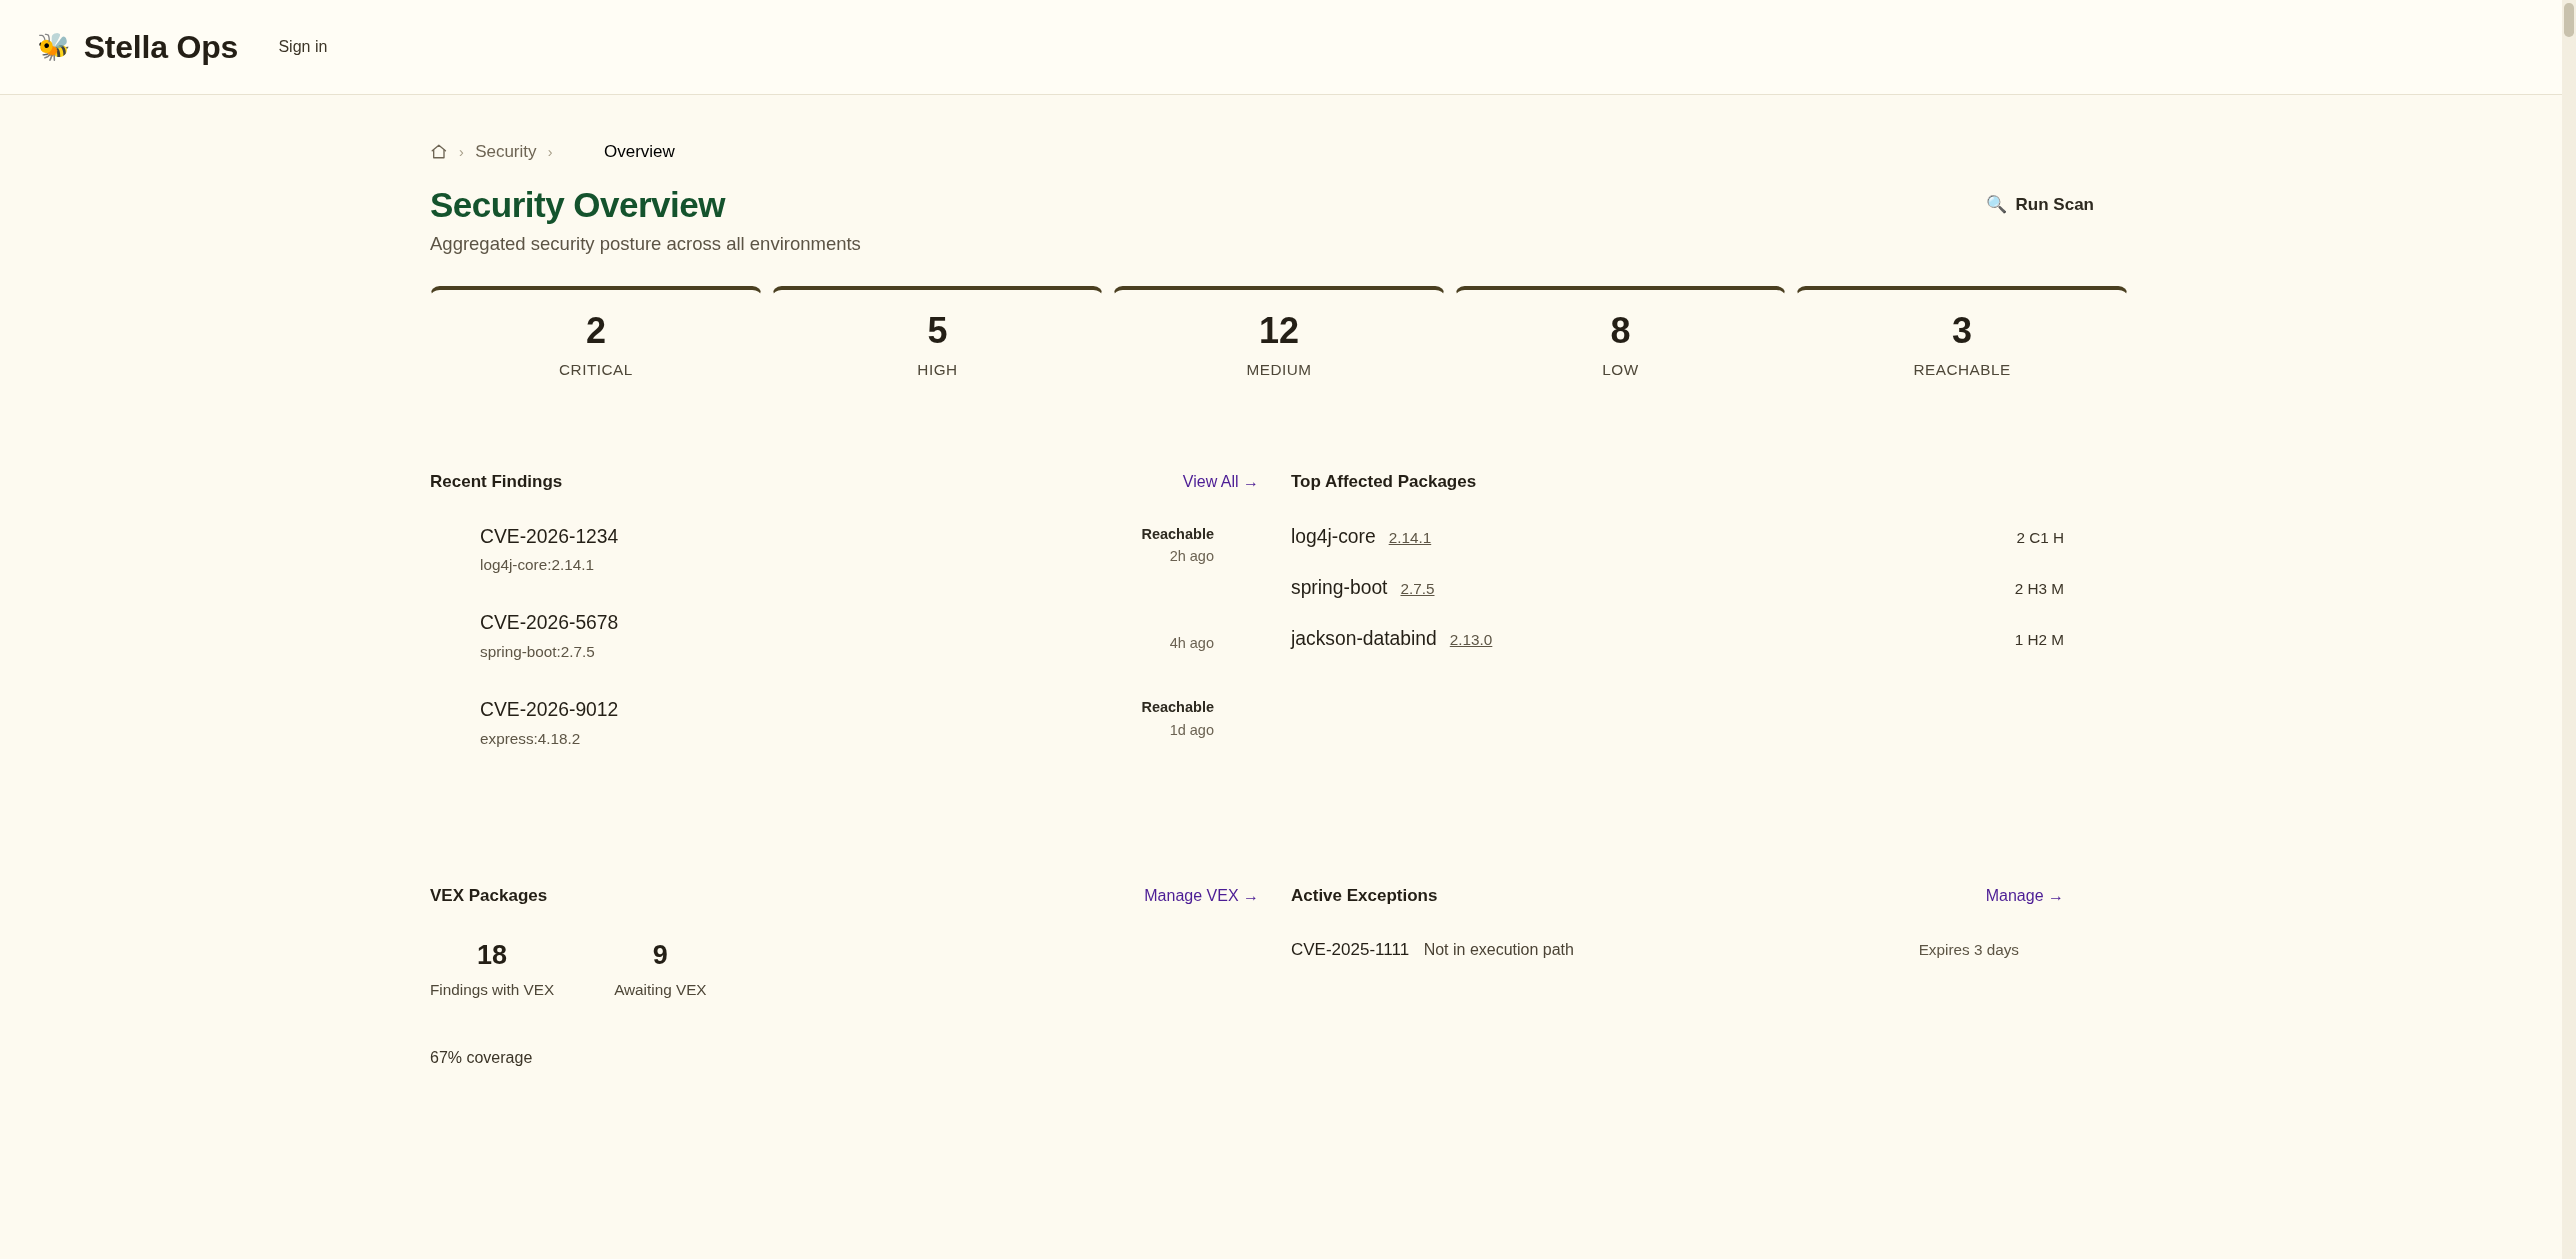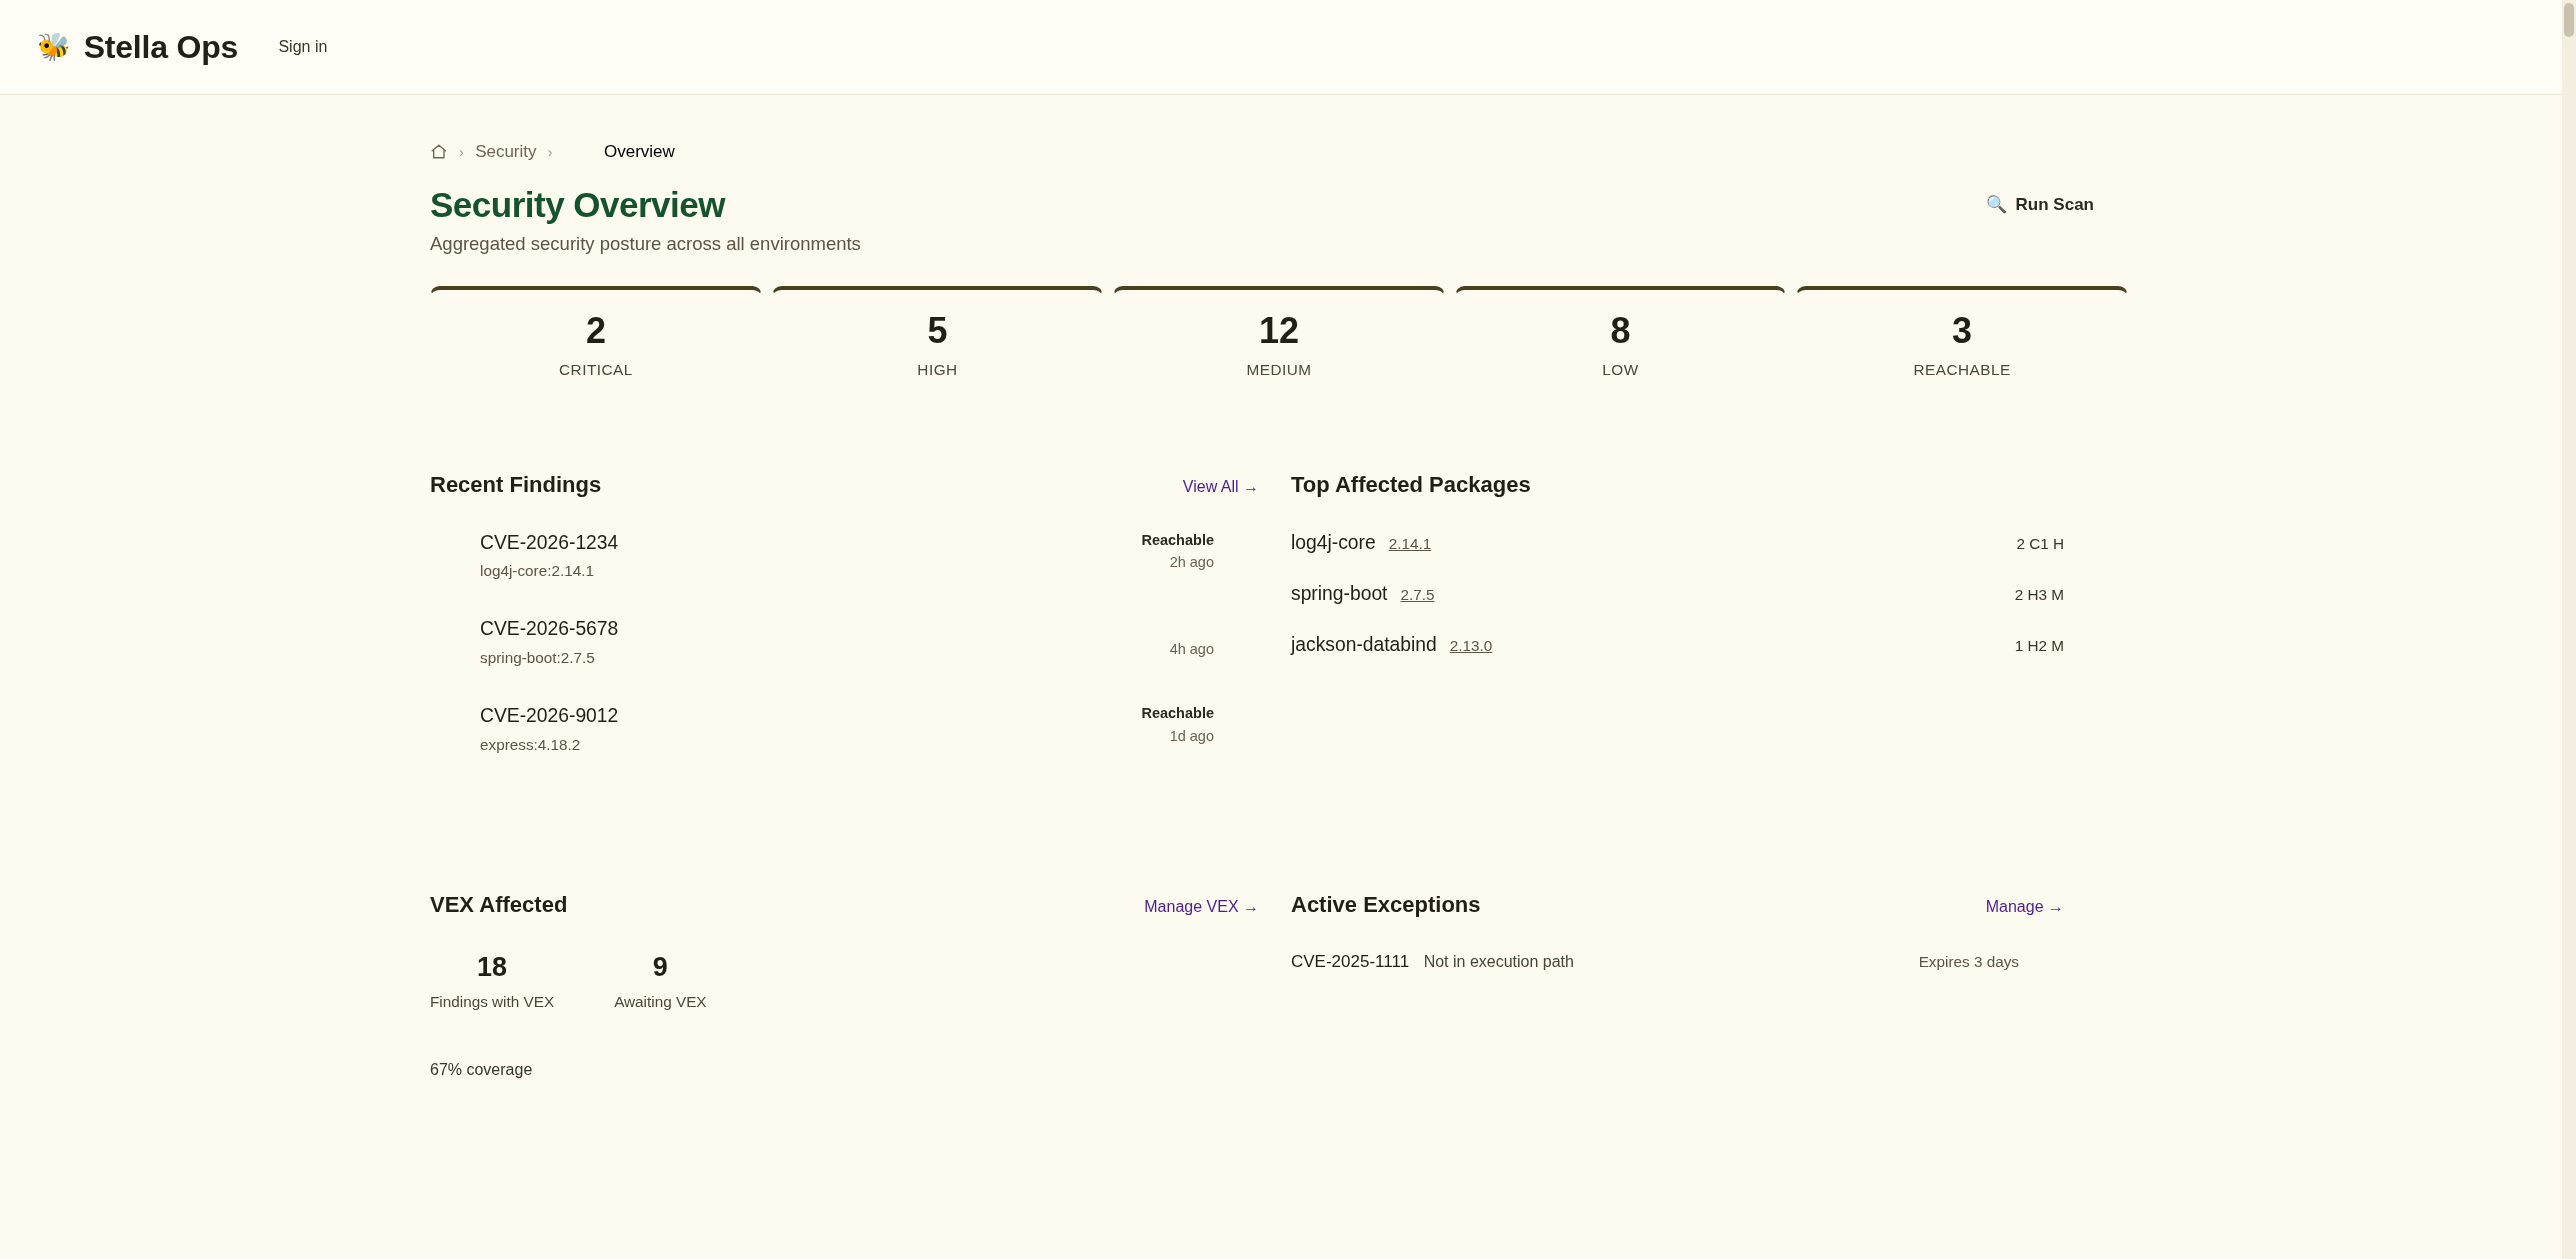--- a/index.html
+++ b/index.html
@@ -174,21 +174,21 @@
     width: 1698px;
   }
   .panel { padding-right: 32px; }
   .panel-head {
     display: flex;
     align-items: baseline;
     justify-content: space-between;
     margin-bottom: 34px;
   }
   .panel-title {
-    font-size: 22px;
+    font-size: 17px;
     font-weight: bold;
     color: #241f16;
   }
   .panel-link {
     font-size: 16px;
     color: #4c1d95;
     text-decoration: none;
     cursor: pointer;
   }
 
@@ -411,21 +411,21 @@
           </div>
           <div class="pkg-counts">
             <span>1 H</span>
             <span>2 M</span>
           </div>
         </div>
       </div>
 
       <div class="panel row-2">
         <div class="panel-head">
-          <div class="panel-title">VEX Affected</div>
+          <div class="panel-title">VEX Packages</div>
           <a class="panel-link">Manage VEX →</a>
         </div>
         <div class="vex-row">
           <div class="vex-metric">
             <div class="vex-value">18</div>
             <div class="vex-label">Findings with VEX</div>
           </div>
           <div class="vex-metric">
             <div class="vex-value">9</div>
             <div class="vex-label">Awaiting VEX</div>

